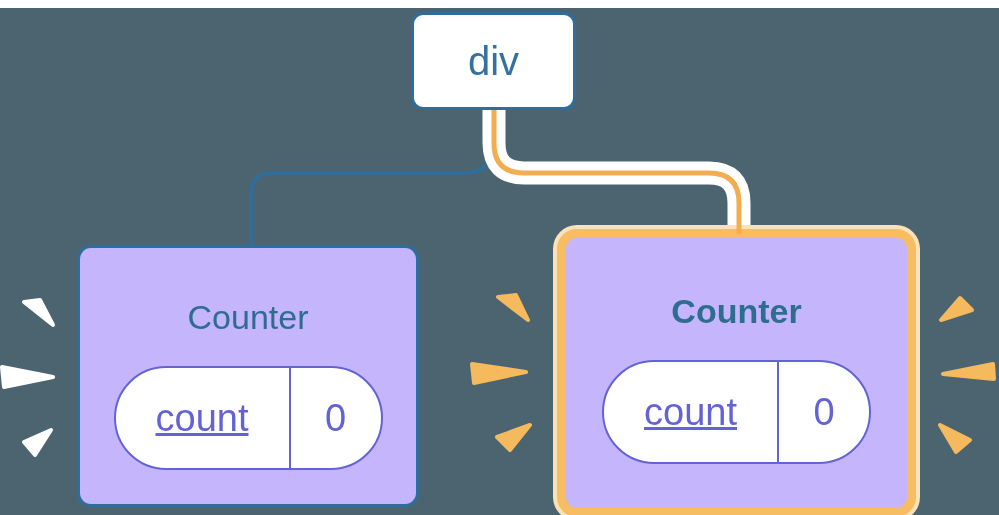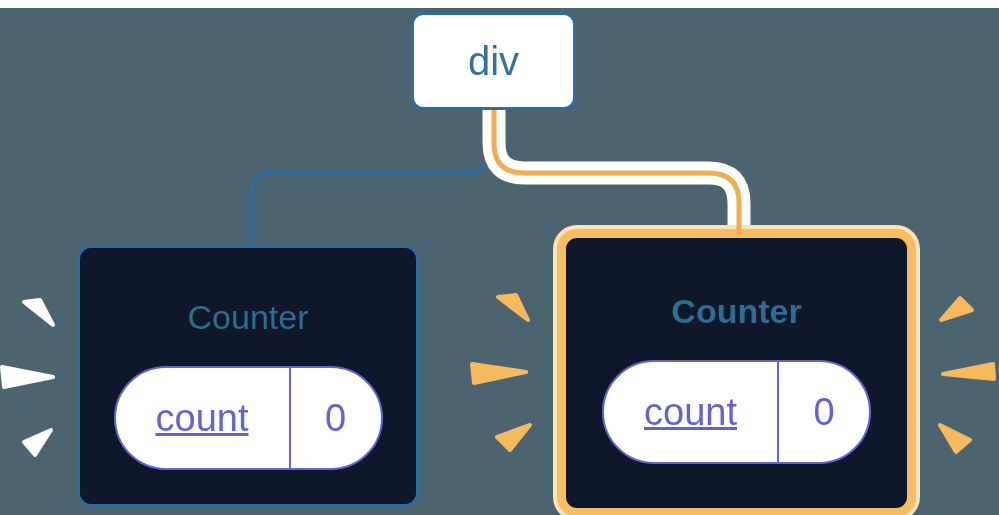--- a/index.html
+++ b/index.html
@@ -21,21 +21,21 @@
     border:3px solid #2E6E9E;
     border-radius:12px;
     box-sizing:border-box;
     display:flex;align-items:center;justify-content:center;
     font-size:40px;color:#35719E;
   }
 
   
   .card{
     position:absolute;
-    background:#0f172a;
+    background:#c4b5fd;
     box-sizing:border-box;
     display:flex;flex-direction:column;align-items:center;text-align:right;
   }
   .card-left{
     left:77px;top:237px;width:342px;height:262px;
     border:3px solid #2E6E9E;
     border-radius:14px;
     padding-top:48px;
   }
   .card-right{

